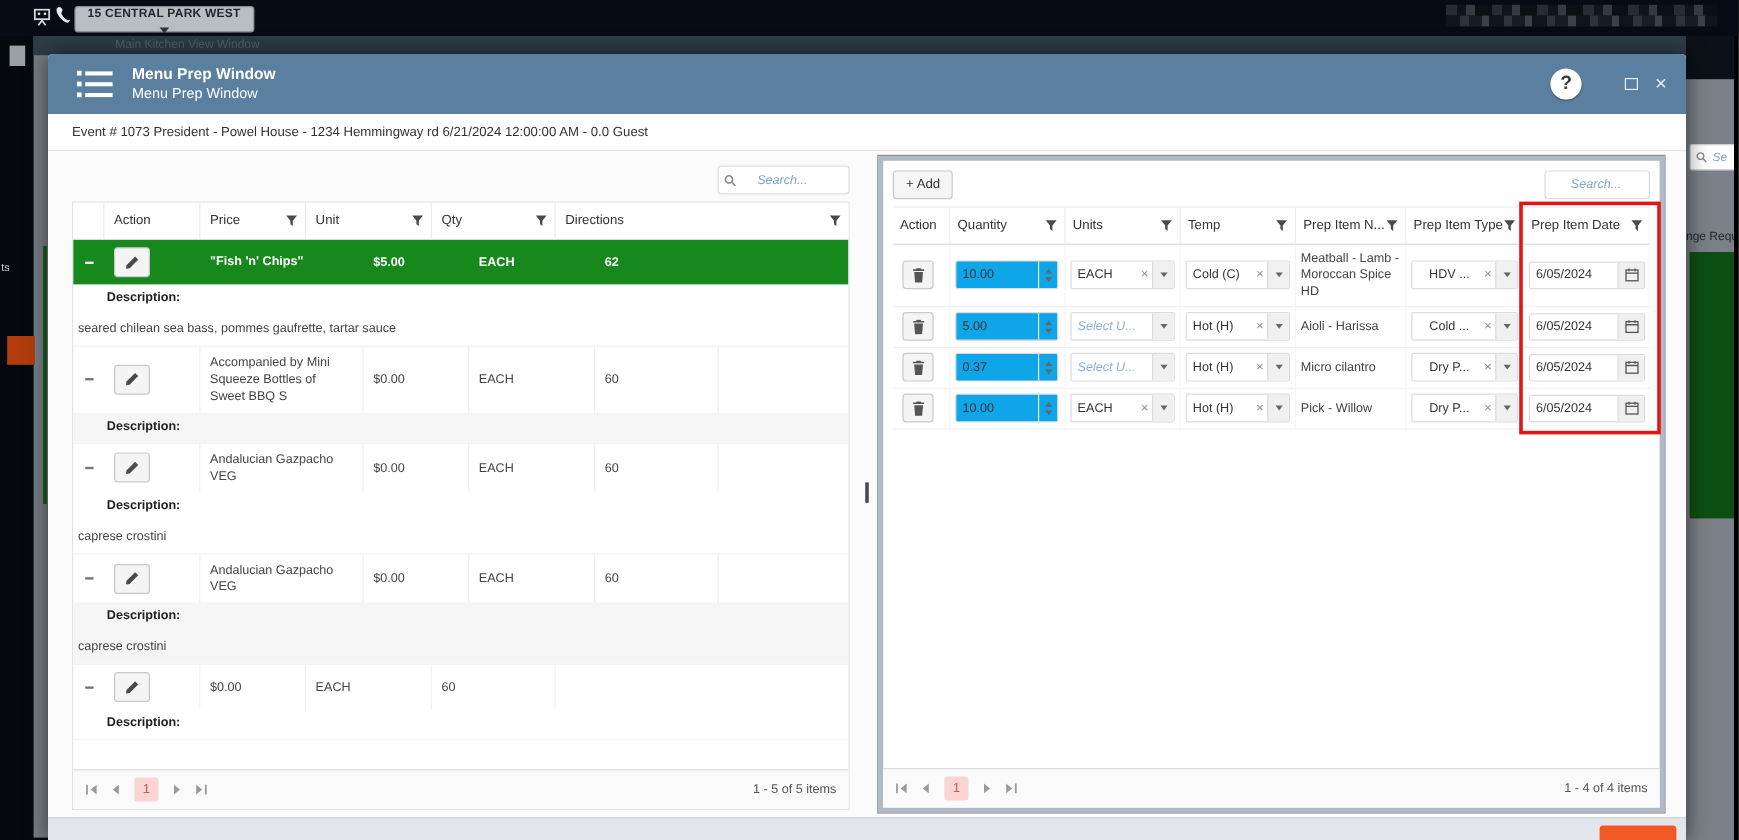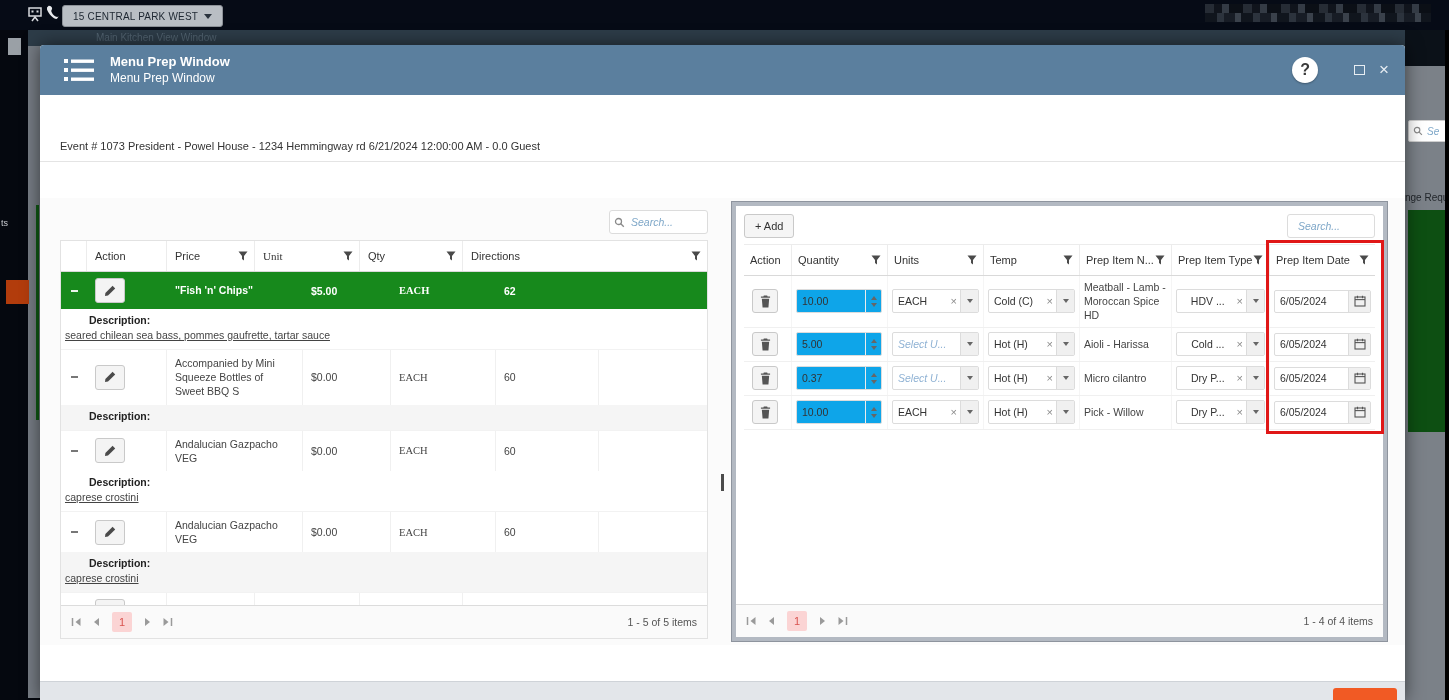--- a/index.html
+++ b/index.html
@@ -3,22 +3,22 @@
 <meta charset="utf-8">
 <style>
   html,body{margin:0;padding:0;}
   .stage{position:relative;width:1449px;height:700px;background:#05080f;overflow:hidden;
          font-family:"Liberation Sans","DejaVu Sans",sans-serif;font-size:11px;color:#333;}
 
   
   .topbar{position:absolute;left:0;top:0;width:1449px;height:30px;background:#060b16;}
   .topbar-icon{position:absolute;top:7px;}
   .venue-btn{position:absolute;left:62px;top:5px;height:20px;padding:0 10px;background:#b9bec4;
-             border:1px solid #8d9298;border-radius:3px;font-size:10px;font-weight:normal;color:#1d2631;
-             display:flex;align-items:center;gap:6px;letter-spacing:.2px;}
+             border:1px solid #8d9298;border-radius:3px;font-size:10px;font-weight:bold;color:#1d2631;
+             display:flex;align-items:center;gap:6px;letter-spacing:.2px;flex-direction:column;}
   .venue-caret{width:0;height:0;border-left:4px solid transparent;border-right:4px solid transparent;border-top:5px solid #2a333e;}
   .redacted{position:absolute;left:1205px;top:4px;width:226px;height:9px;
             background:repeating-linear-gradient(90deg,#262c35 0 9px,#10141c 9px 17px,#343b45 17px 24px,#0b0f16 24px 38px);}
   .redacted.row2{top:13px;background:repeating-linear-gradient(90deg,#10151d 0 12px,#2c333d 12px 19px,#171c25 19px 30px,#3a414b 30px 36px);}
 
   
   .bg-window{position:absolute;left:28px;top:30px;width:1379px;height:668px;background:#767c84;}
   .bg-titlebar{position:absolute;left:0;top:0;width:100%;height:16px;background:#2d3c48;
                color:#54masked;color:#51626f;font-size:10px;line-height:16px;padding-left:68px;box-sizing:border-box;overflow:hidden;}
   .bg-green-line{position:absolute;left:8px;top:175px;width:3px;height:215px;background:#0f5a14;}
@@ -29,71 +29,71 @@
   .right-bg-top{position:absolute;left:0;top:0;width:40px;height:36px;background:#0b1118;}
   .right-bg-search{position:absolute;left:3px;top:90px;width:60px;height:22px;background:#fff;border:1px solid #cfcfcf;
                    border-radius:2px;display:flex;align-items:center;gap:4px;padding-left:4px;box-sizing:border-box;
                    font-size:10px;font-style:italic;color:#7ea7c8;}
   .right-bg-text{position:absolute;left:0px;top:162px;font-size:10px;color:#22262b;white-space:nowrap;}
   .right-bg-green{position:absolute;left:3px;top:180px;width:40px;height:222px;background:#0d4f12;}
   .right-black{position:absolute;left:1445px;top:0;width:4px;height:700px;background:#000;}
 
   
   .modal{position:absolute;left:40px;top:45px;width:1365px;height:655px;background:#fff;
-         border-radius:4px 4px 0 0;box-shadow:0 0 18px rgba(0,0,0,.55);display:flex;flex-direction:column;overflow:hidden;gap:36px;}
+         border-radius:4px 4px 0 0;box-shadow:0 0 18px rgba(0,0,0,.55);display:flex;flex-direction:column;overflow:hidden;}
   .m-header{height:50px;background:#5b7f9e;display:flex;align-items:center;padding:0 16px 0 24px;color:#fff;flex:0 0 auto;}
   .list-icon{width:30px;height:24px;margin-right:16px;flex:0 0 auto;}
   .m-titles{flex:1;line-height:1.25;}
   .m-title{font-size:13px;font-weight:bold;}
   .m-subtitle{font-size:12px;}
   .help-btn{width:26px;height:26px;border-radius:50%;background:#fff;color:#3a3a3a;font-weight:bold;font-size:16px;
             display:flex;align-items:center;justify-content:center;margin-right:22px;box-shadow:0 1px 2px rgba(0,0,0,.3);}
   .help-btn::before{content:"?";}
   .win-btn{color:#e8eef3;margin-left:14px;font-size:13px;display:flex;align-items:center;}
   .max-glyph{width:9px;height:8px;border:1.5px solid #e8eef3;display:inline-block;}
   .close-glyph::before{content:"\00d7";font-size:17px;line-height:10px;}
   .m-eventbar{height:30px;background:#fff;border-bottom:1px solid #e4e4e4;display:flex;align-items:center;
               padding-left:20px;font-size:11px;color:#333;flex:0 0 auto;}
   .m-body{flex:1;position:relative;background:#fbfbfb;}
   .m-footer{height:18px;background:#e3e6ea;border-top:1px solid #cfd3d8;position:relative;flex:0 0 auto;}
   .footer-orange-btn{position:absolute;right:8px;bottom:-10px;width:64px;height:22px;background:#f15a24;border-radius:3px;}
 
   
   .searchbox{display:flex;align-items:center;border:1px solid #dcdcdc;border-radius:3px;background:#fff;height:24px;padding:0 4px;box-sizing:border-box;}
-  .searchbox input{border:none;outline:none;width:70px;font-size:10.5px;font-family:inherit;background:transparent;margin-left:4px;}
+  .searchbox input{border:none;outline:none;width:70px;font-size:10.5px;font-family:inherit;background:transparent;margin-left:15px;}
   .searchbox input::placeholder{color:#7ea7c8;font-style:italic;}
   .funnel{margin-left:auto;margin-right:6px;flex:0 0 auto;}
   .pager{height:32px;display:flex;align-items:center;padding:0 10px;background:#fafafa;border-top:1px solid #dcdcdc;font-size:10.5px;color:#555;}
   .pg-nav{display:flex;align-items:center;gap:10px;}
   .pg-num{width:20px;height:20px;background:#fbd4d4;color:#d9534f;border-radius:2px;display:flex;align-items:center;justify-content:center;
           font-size:11px;margin:0 2px;}
   .pg-summary{margin-left:auto;}
 
   
   .left-grid{position:absolute;left:20px;top:12px;width:648px;bottom:6px;display:flex;flex-direction:column;}
   .lg-toolbar{height:30px;display:flex;justify-content:flex-end;align-items:flex-start;flex:0 0 auto;}
   .lg-frame{flex:1;display:flex;flex-direction:column;border:1px solid #e2e2e2;background:#fff;min-height:0;}
   .lg-header{display:flex;height:30px;border-bottom:1px solid #d9d9d9;align-items:center;flex:0 0 auto;background:#fff;}
   .lg-header .hc{display:flex;align-items:center;height:100%;border-right:1px solid #ececec;box-sizing:border-box;padding-left:8px;color:#333;}
   .lg-body{flex:1;overflow:hidden;}
   .c-expand{width:26px;flex:0 0 auto;display:flex;align-items:center;justify-content:center;}
   .c-action{width:80px;flex:0 0 auto;}
   .c-name{width:136px;flex:0 0 auto;}
   .c-price{width:88px;flex:0 0 auto;}
-  .c-unit{width:105px;flex:0 0 auto;font-family:Liberation Serif, serif;}
+  .c-unit{width:105px;flex:0 0 auto;}
   .c-qty{width:103px;flex:0 0 auto;}
   .c-dir{flex:1;border-right:none!important;}
   .lrow{display:flex;align-items:center;min-height:34px;font-size:10.5px;color:#444;}
   .lrow > div{padding:6px 8px 6px 8px;box-sizing:border-box;border-right:1px solid #f0f0f0;align-self:stretch;display:flex;align-items:center;}
   .lrow .c-expand{padding:0;border-right:none;}
   .dash{width:7px;height:2px;background:#777;}
   .edit-btn{width:30px;height:25px;background:#f4f4f4;border:1px solid #c9c9c9;border-radius:3px;display:flex;align-items:center;justify-content:center;padding:0;}
   .ldesc{padding:5px 8px 8px 2px;font-size:10.5px;color:#444;}
   .ldesc-label{font-weight:bold;color:#222;margin-left:26px;}
-  .ldesc-text{margin-left:2px;margin-top:3px;text-decoration:underline;}
+  .ldesc-text{margin-left:2px;margin-top:14px;}
   .lrow-pair{border-bottom:1px solid #f2f2f2;}
   .lrow-pair.selected .lrow{background:#17891c;color:#fff;font-weight:bold;}
   .lrow-pair.selected .lrow > div{border-right-color:transparent;}
   .lrow-pair.selected .dash{background:#eaf5ea;}
   .lrow-pair.stripe .ldesc{background:#f5f5f5;}
 
   
   .right-panel{position:absolute;left:692px;top:4px;width:655px;bottom:4px;background:#fff;
                border:4px solid #b3b9c2;outline:1px solid #8e949e;box-sizing:border-box;
                display:flex;flex-direction:column;padding:8px 8px 0 8px;}

